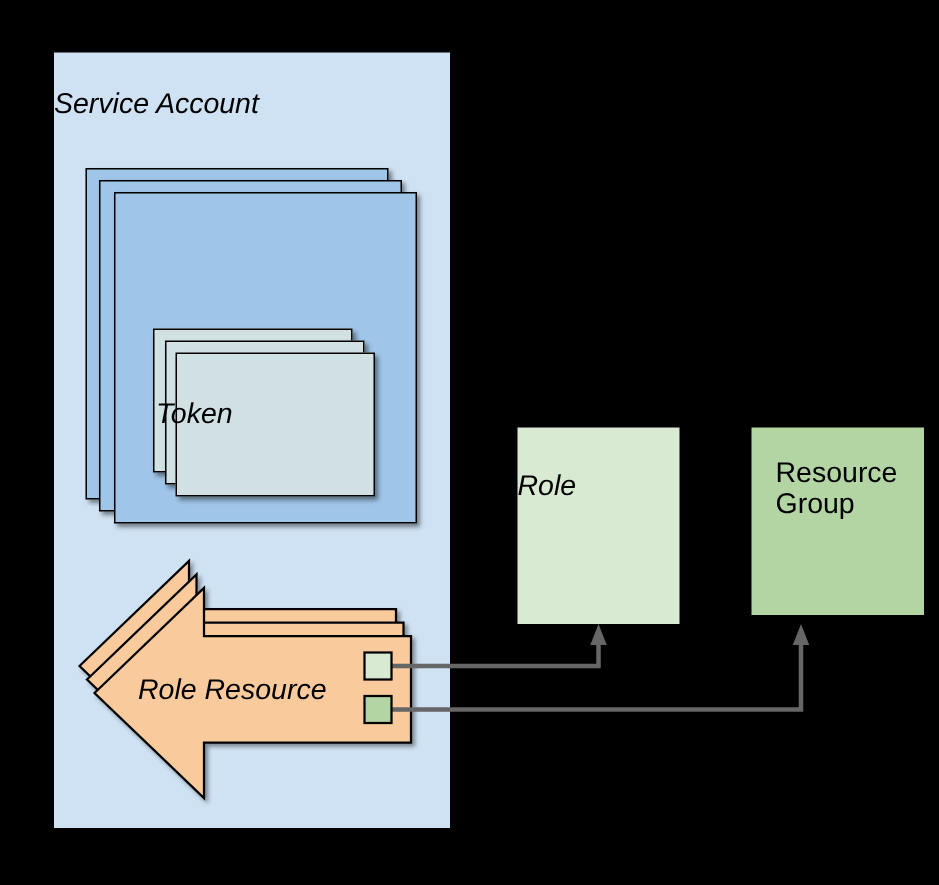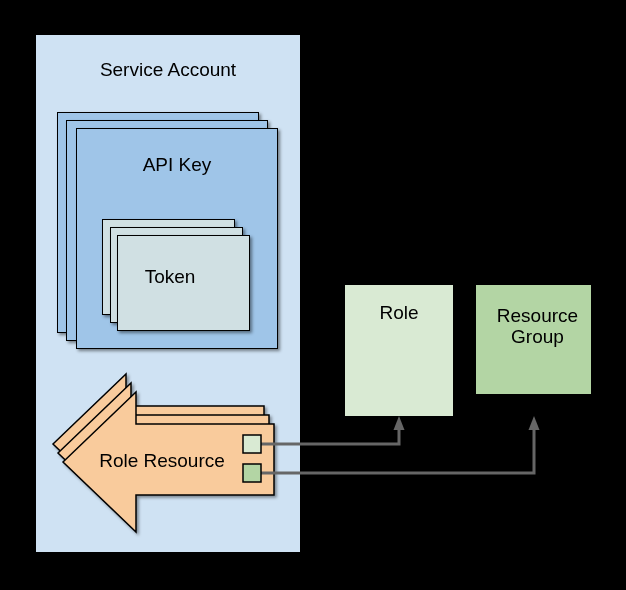--- a/index.html
+++ b/index.html
@@ -3,21 +3,21 @@
 <meta charset="utf-8">
 <style>
   html,body{margin:0;padding:0;background:#000;}
   .canvas{
     position:relative;width:626px;height:590px;overflow:hidden;
     font-family:"Liberation Sans","DejaVu Sans",sans-serif;
     color:#000;background:#000;
   }
   .abs{position:absolute;}
   .label{font-size:19px;line-height:22px;color:#000;white-space:nowrap;}
-  .center{text-align:center;}
+  .center{text-align:left;font-style:italic;}
 
   
   .sa-box{left:36px;top:35px;width:264px;height:517px;background:#cfe2f3;z-index:1;}
   .sa-label{left:36px;top:59px;width:264px;z-index:6;}
 
   
   .layer{box-sizing:border-box;border:1.5px solid #000;box-shadow:2px 2px 3px rgba(0,0,0,0.45);}
   .api{width:202px;height:221px;background:#9fc5e8;}
   .api.l0{left:57px;top:112px;z-index:2;}
   .api.l1{left:66px;top:120px;z-index:2;}
@@ -29,36 +29,35 @@
   .tok.l1{left:110px;top:227px;z-index:3;}
   .tok.l2{left:117px;top:235px;z-index:3;}
   .tok-label{left:104px;top:266px;width:132px;z-index:6;}
 
   
   .overlay{left:0;top:0;width:626px;height:590px;z-index:4;pointer-events:none;}
   .rb-label{left:92px;top:450px;width:140px;z-index:6;}
 
   
   .role-box{left:345px;top:285px;width:108px;height:131px;background:#d9ead3;z-index:1;}
-  .role-label{padding-top:17px;}
-  .rg-box{left:476px;top:285px;width:115px;height:109px;background:#b3d5a4;z-index:1;text-align:center;}
+  .role-label{padding-top:29px;}
+  .rg-box{left:501px;top:285px;width:115px;height:125px;background:#b3d5a4;z-index:1;}
   .rg-label{padding:20px 8px 0 16px;font-size:19px;line-height:21px;white-space:normal;}
 </style>
 </head>
 <body>
 
 <div class="canvas" style="background-color: rgb(0, 0, 0);">
 
   <div class="abs sa-box" style="background-color: rgb(207, 226, 243);"></div>
   <div class="abs label center sa-label">Service Account</div>
 
   <div class="abs layer api l0" style="background-color: rgb(159, 197, 232);"></div>
   <div class="abs layer api l1" style="background-color: rgb(159, 197, 232);"></div>
   <div class="abs layer api l2" style="background-color: rgb(159, 197, 232);"></div>
-  <div class="abs label center api-label">API Key</div>
 
   <div class="abs layer tok l0" style="background-color: rgb(208, 224, 227);"></div>
   <div class="abs layer tok l1" style="background-color: rgb(208, 224, 227);"></div>
   <div class="abs layer tok l2" style="background-color: rgb(208, 224, 227);"></div>
   <div class="abs label center tok-label">Token</div>
 
   <div class="abs role-box" style="background-color: rgb(217, 234, 211);">
     <div class="label center role-label">Role</div>
   </div>
 

